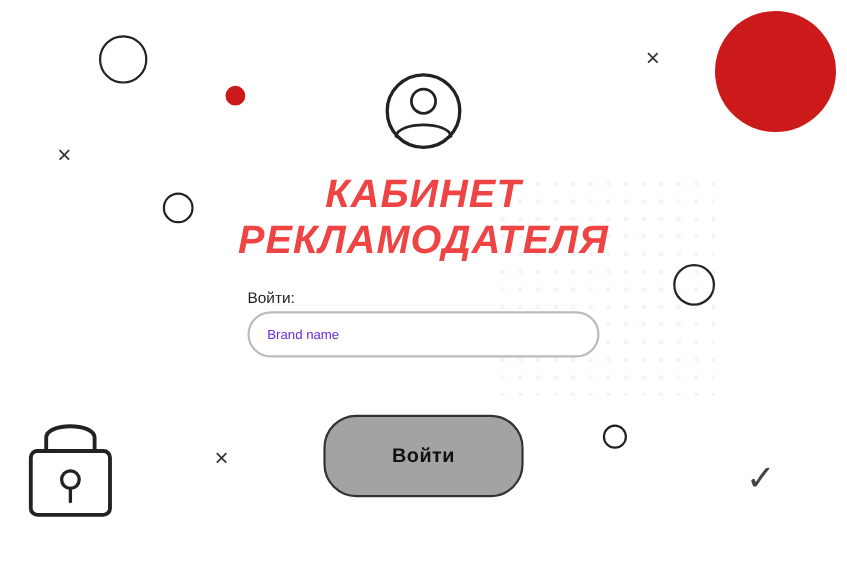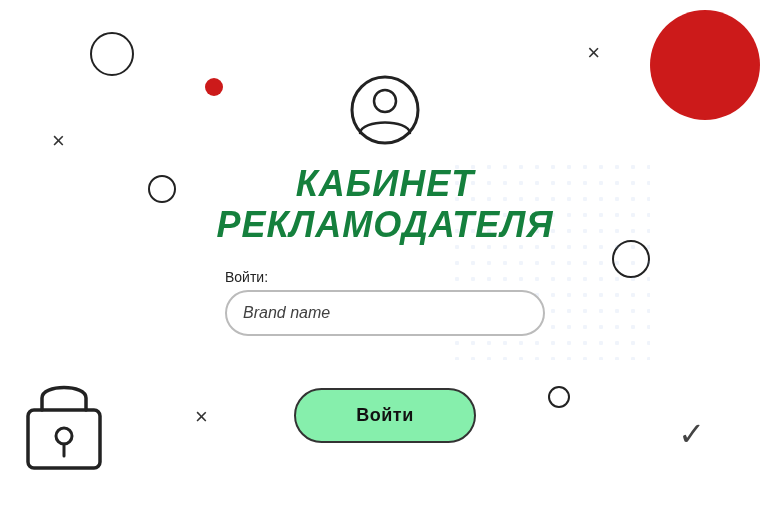--- a/index.html
+++ b/index.html
@@ -141,54 +141,53 @@
     }
 
     .page-title {
       font-size: 36px;
       font-weight: 900;
       text-align: center;
       line-height: 1.15;
       letter-spacing: 1px;
       margin-bottom: 24px;
       font-style: italic;
-      color: #15803d;
+      color: #ef4444;
       text-transform: uppercase;
     }
 
     .form-group {
       width: 320px;
       margin-bottom: 16px;
     }
 
     .form-label {
       font-size: 14px;
       color: #222;
       margin-bottom: 5px;
       display: block;
     }
 
     .form-input {
       width: 100%;
       padding: 12px 16px;
       border: 2px solid #bbb;
       border-radius: 30px;
-      font-size: 16px;
-      color: #404040;
+      font-size: 12px;
+      color: #6d28d9;
       outline: none;
       background: #fff;
-      font-style: italic;
     }
 
     .login-button {
       margin-top: 20px;
-      padding: 15px 60px;
+      padding: 25px 60px;
       border: 2px solid #333;
       border-radius: 30px;
-      background: #86efac;
+      background: #a3a3a3;
       font-size: 18px;
       font-weight: 600;
       color: #111;
       cursor: pointer;
       letter-spacing: 0.5px;
     }
   </style>
 </head>
 <body>
 

